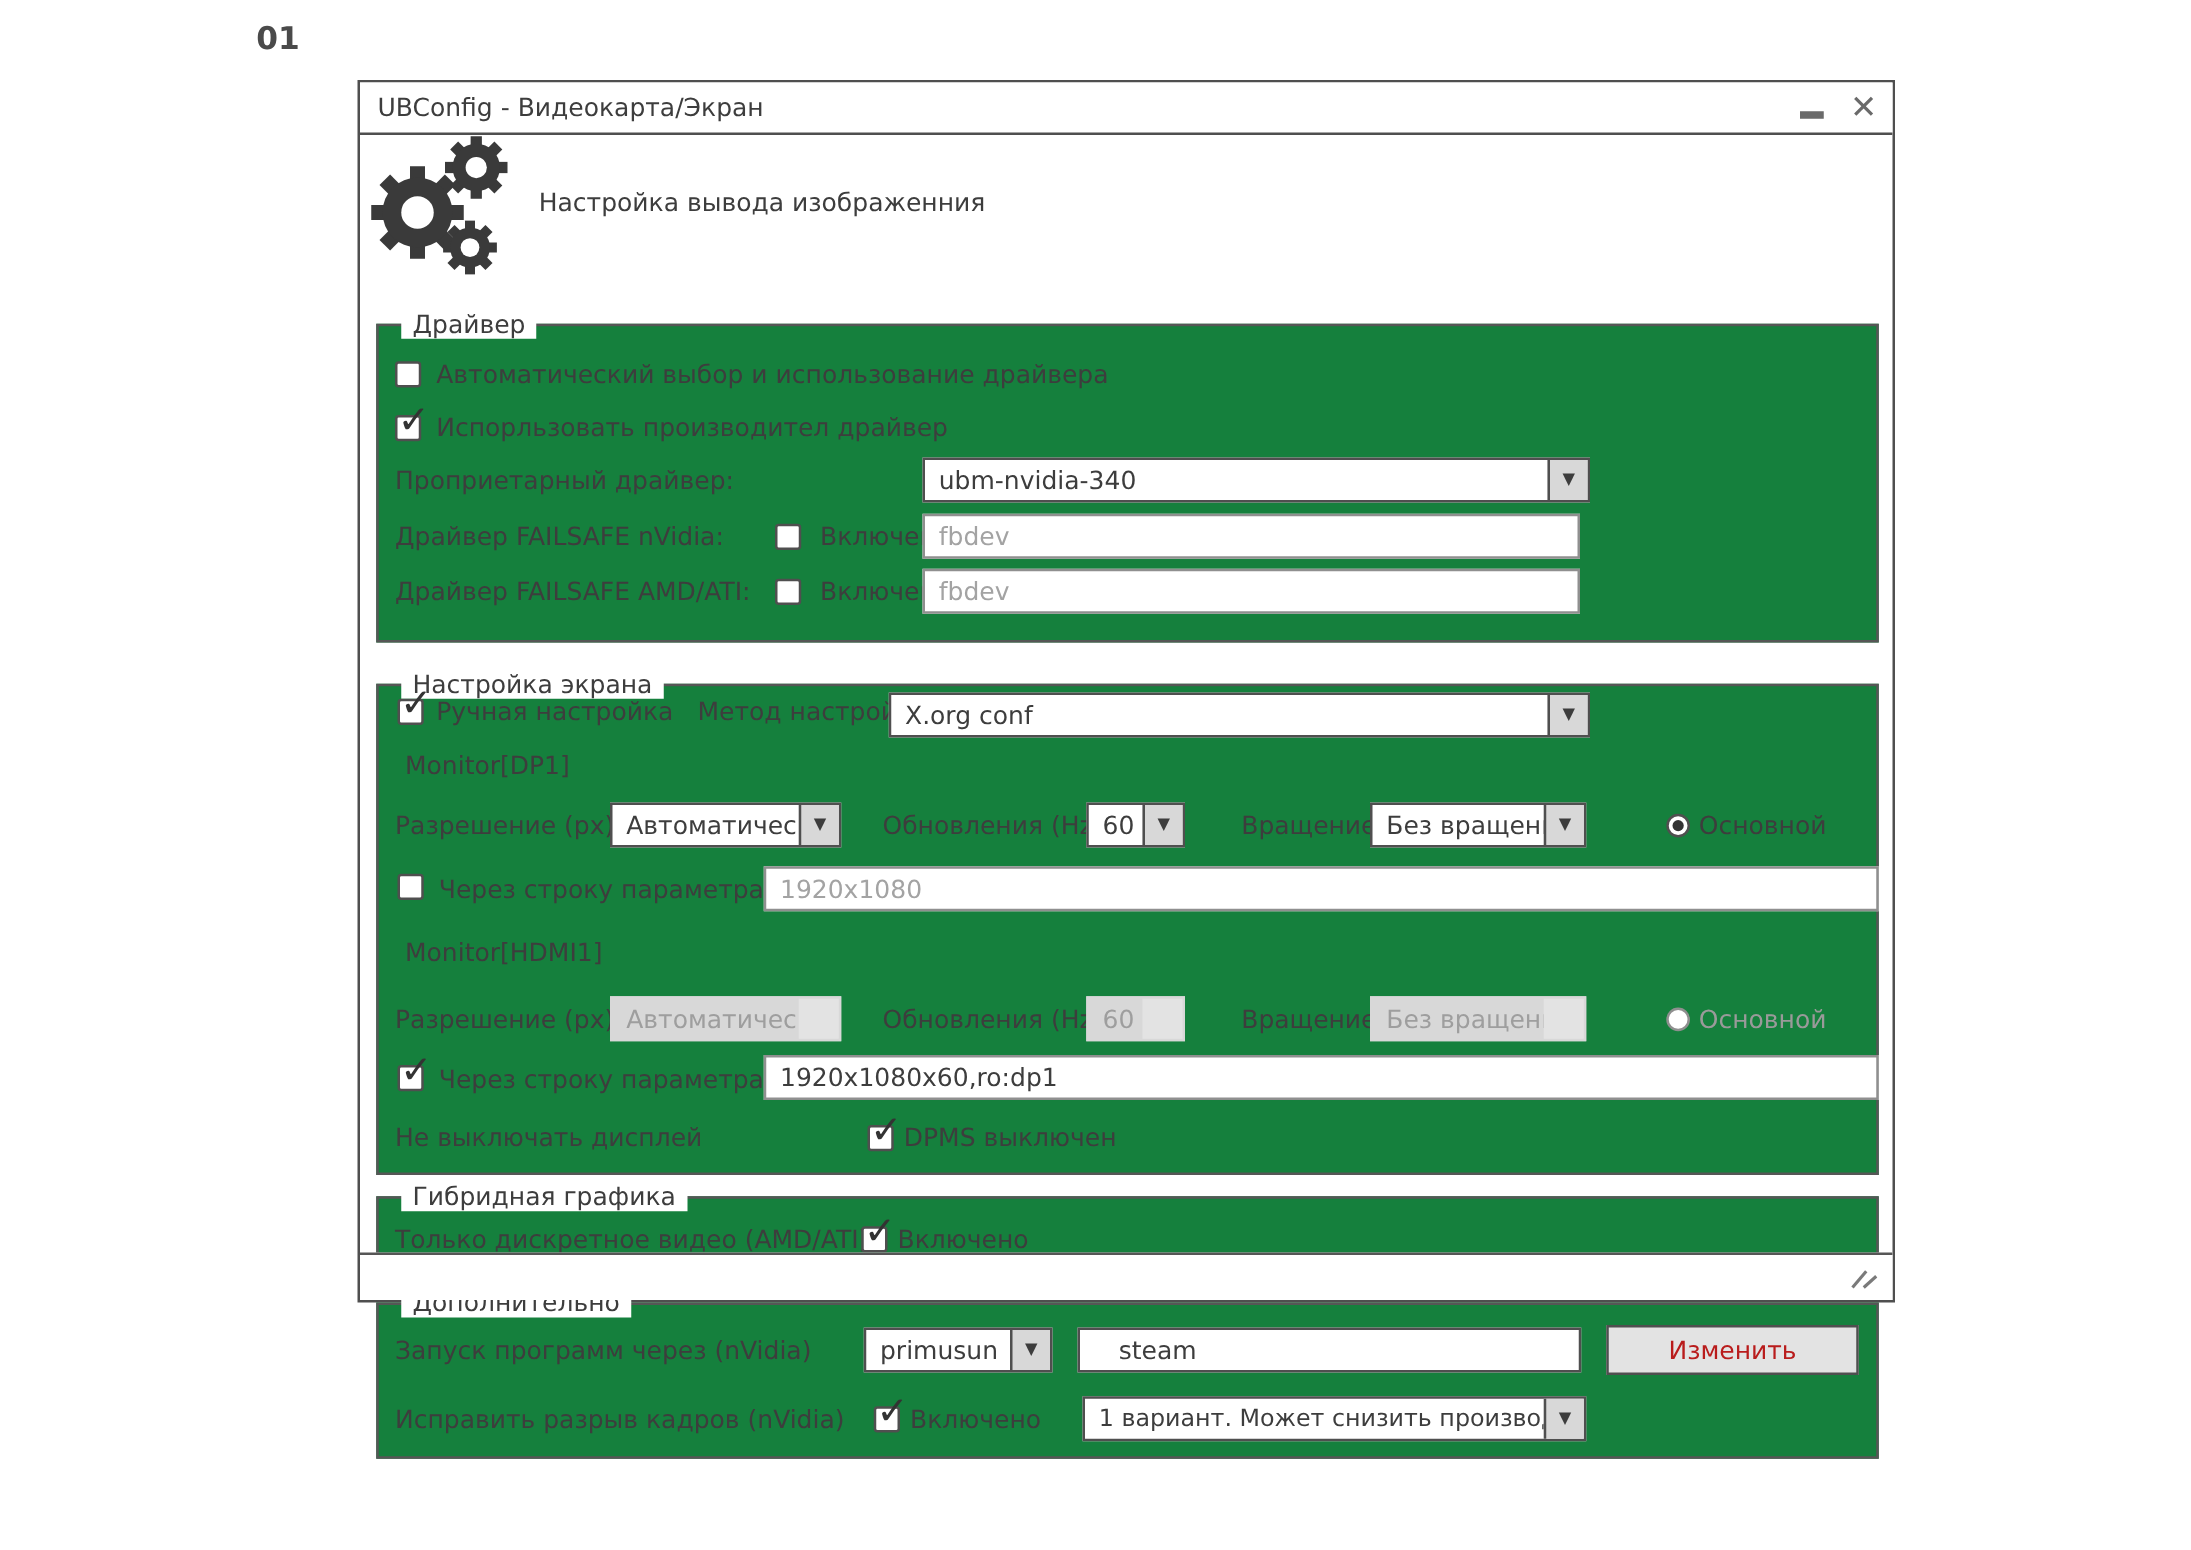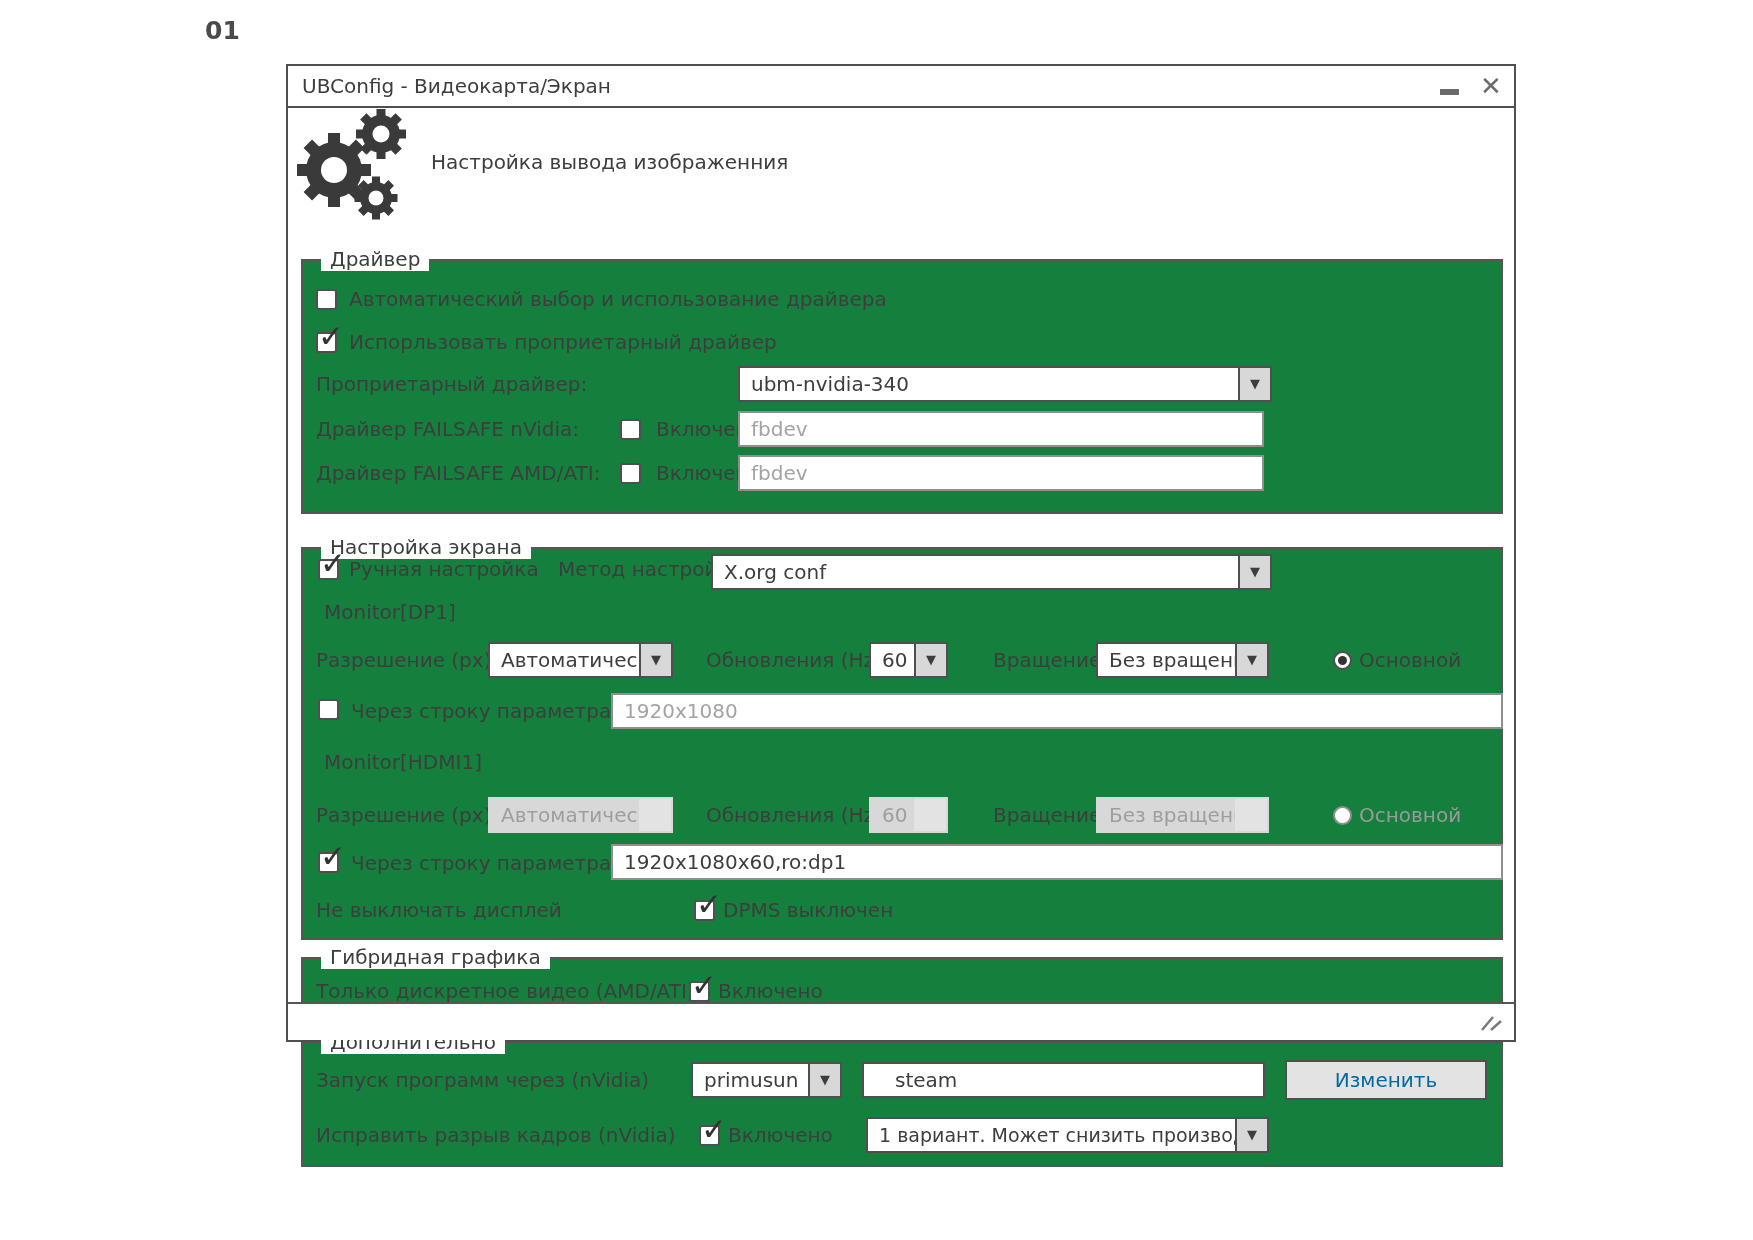--- a/index.html
+++ b/index.html
@@ -42,21 +42,21 @@
   .combo.disabled { border-color:#d8d8d8; background:#d8d8d8; }
   .combo.disabled .combo-text { color:#9e9e9e; }
   .combo.disabled .combo-arrow { color:transparent; background:#e3e3e3; border-left:none; }
   .combo.small-text .combo-text { font-size:19px; }
 
   .tfield { position:absolute; height:36px; border:2px solid #8f8f8f; background:#fff; font-family:inherit;
             font-size:20px; color:#3d3d3d; padding:0 0 0 11px; outline:none; }
   .tfield::placeholder { color:#a3a3a3; opacity:1; }
   .tfield.dark { border-color:#4f4f4f; }
 
-  .btn { position:absolute; height:40px; border:2px solid #4f4f4f; background:#e3e3e3; font-size:20px; color:#0369a1;
+  .btn { position:absolute; height:40px; border:2px solid #4f4f4f; background:#e3e3e3; font-size:20px; color:#b91c1c;
          text-align:center; line-height:36px; cursor:pointer; }
 
   .statusbar { position:absolute; left:0; right:0; bottom:0; height:38px; border-top:2px solid #565656; background:#fff; }
   .grip { position:absolute; right:10px; bottom:7px; }
 </style>
 </head>
 <body>
 
 <div class="canvas">
   <div class="fig-label">01</div>
@@ -103,21 +103,21 @@
 
     <div class="group" style="top:193px; height:255px;">
       <span class="group-title">Драйвер</span>
     </div>
     <span class="cb" style="left:28px; top:223px;"></span>
     <span class="row-label" style="left:61px; top:233px;">Автоматический выбор и использование драйвера</span>
 
     <span class="cb on" style="left:28px; top:266px;">
         <span class="check">✓</span>
       </span>
-    <span class="row-label" style="left:61px; top:276px;">Испорльзовать проприетарный драйвер</span>
+    <span class="row-label" style="left:61px; top:276px;">Испорльзовать производител драйвер</span>
 
     <span class="row-label" style="left:28px; top:318px;">Проприетарный драйвер:</span>
     <div class="combo" style="left:450px; top:300px; width:534px;">
       <span class="combo-text">ubm-nvidia-340</span>
       <span class="combo-arrow">▼</span>
     </div>
 
     <span class="row-label" style="left:28px; top:363px;">Драйвер FAILSAFE nVidia:</span>
     <span class="cb" style="left:332px; top:353px;"></span>
     <span class="row-label" style="left:368px; top:363px;">Включен</span>

